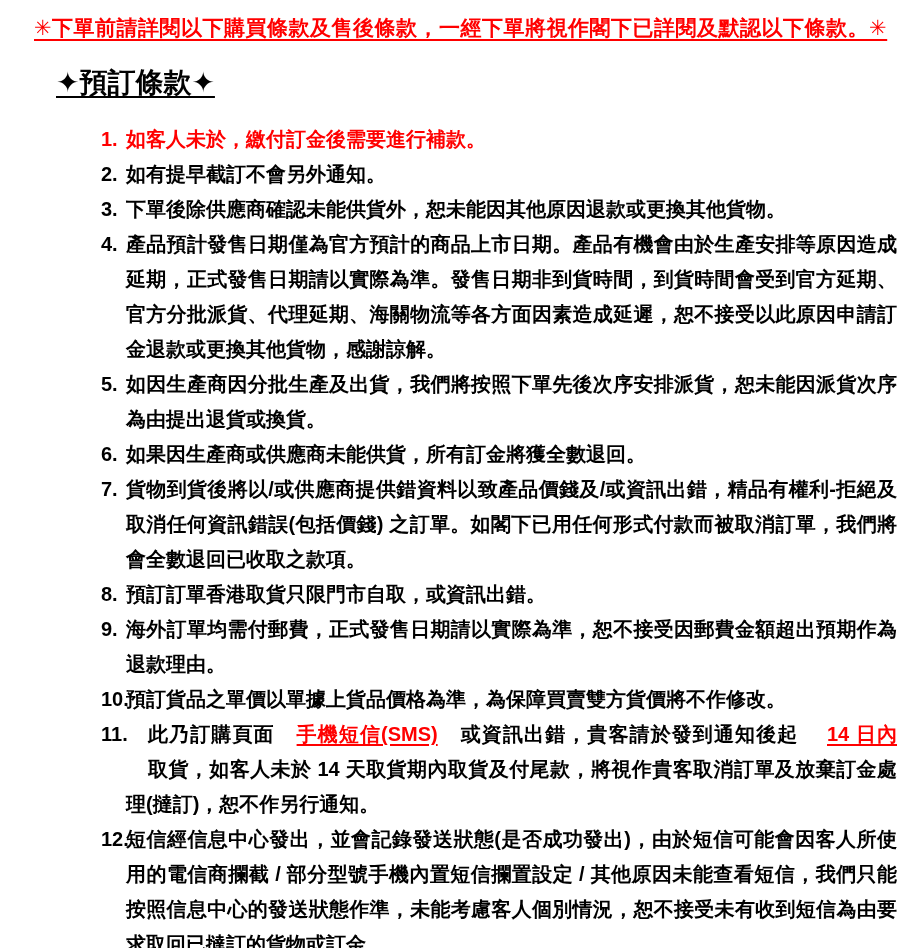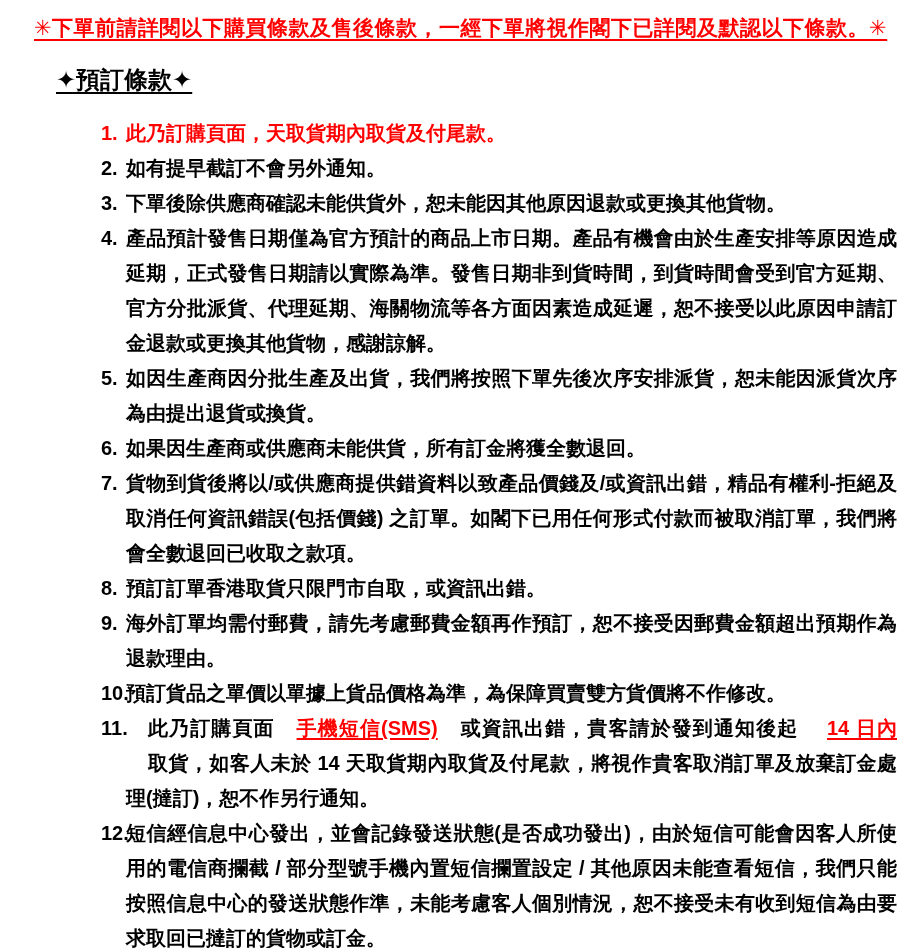--- a/index.html
+++ b/index.html
@@ -28,21 +28,21 @@
     line-height: 1.35;
     text-decoration: underline;
     text-underline-offset: 4px;
     text-decoration-thickness: 2px;
     letter-spacing: 0.5px;
     margin: 2px 0 0 2px;
   }
   .section-title {
     display: inline-block;
     color: var(--ink);
-    font-size: 24px;
+    font-size: 28px;
     text-decoration: underline;
     text-underline-offset: 4px;
     text-decoration-thickness: 2px;
     margin: 22px 0 0 2px;
   }
   .terms {
     margin-top: 20px;
   }
   .term {
     display: grid;
@@ -80,21 +80,21 @@
   <div class="warning-header">✳下單前請詳閱以下購買條款及售後條款，一經下單將視作閣下已詳閱及默認以下條款。✳</div>
 
   <div>
     <span class="section-title">✦預訂條款✦</span>
   </div>
 
   <div class="terms">
 
     <div class="term red-item">
       <span class="num">1.</span>
-      <span class="txt">此乃訂購頁面，天取貨期內取貨及付尾款。</span>
+      <span class="txt">如客人未於，繳付訂金後需要進行補款。</span>
     </div>
 
     <div class="term">
       <span class="num">2.</span>
       <span class="txt">如有提早截訂不會另外通知。</span>
     </div>
 
     <div class="term">
       <span class="num">3.</span>
       <span class="txt">下單後除供應商確認未能供貨外，恕未能因其他原因退款或更換其他貨物。</span>
@@ -120,21 +120,21 @@
       <span class="txt">貨物到貨後將以/或供應商提供錯資料以致產品價錢及/或資訊出錯，精品有權利-拒絕及取消任何資訊錯誤(包括價錢) 之訂單。如閣下已用任何形式付款而被取消訂單，我們將會全數退回已收取之款項。</span>
     </div>
 
     <div class="term">
       <span class="num">8.</span>
       <span class="txt">預訂訂單香港取貨只限門市自取，或資訊出錯。</span>
     </div>
 
     <div class="term">
       <span class="num">9.</span>
-      <span class="txt">海外訂單均需付郵費，請先考慮郵費金額再作預訂，恕不接受因郵費金額超出預期作為退款理由。</span>
+      <span class="txt">海外訂單均需付郵費，正式發售日期請以實際為準，恕不接受因郵費金額超出預期作為退款理由。</span>
     </div>
 
     <div class="term">
       <span class="num">10.</span>
       <span class="txt">預訂貨品之單價以單據上貨品價格為準，為保障買賣雙方貨價將不作修改。</span>
     </div>
 
     <div class="term">
       <span class="num">11.</span>
       <span class="txt"><span>此乃訂購頁面</span><span class="red-underline">手機短信(SMS)</span><span>或資訊出錯，貴客請於發到通知後起 </span><span class="red-underline">14 日內</span><span>取貨，如客人未於 14 天取貨期內取貨及付尾款，將視作貴客取消訂單及放棄訂金處理(撻訂)，恕不作另行通知。</span></span>

